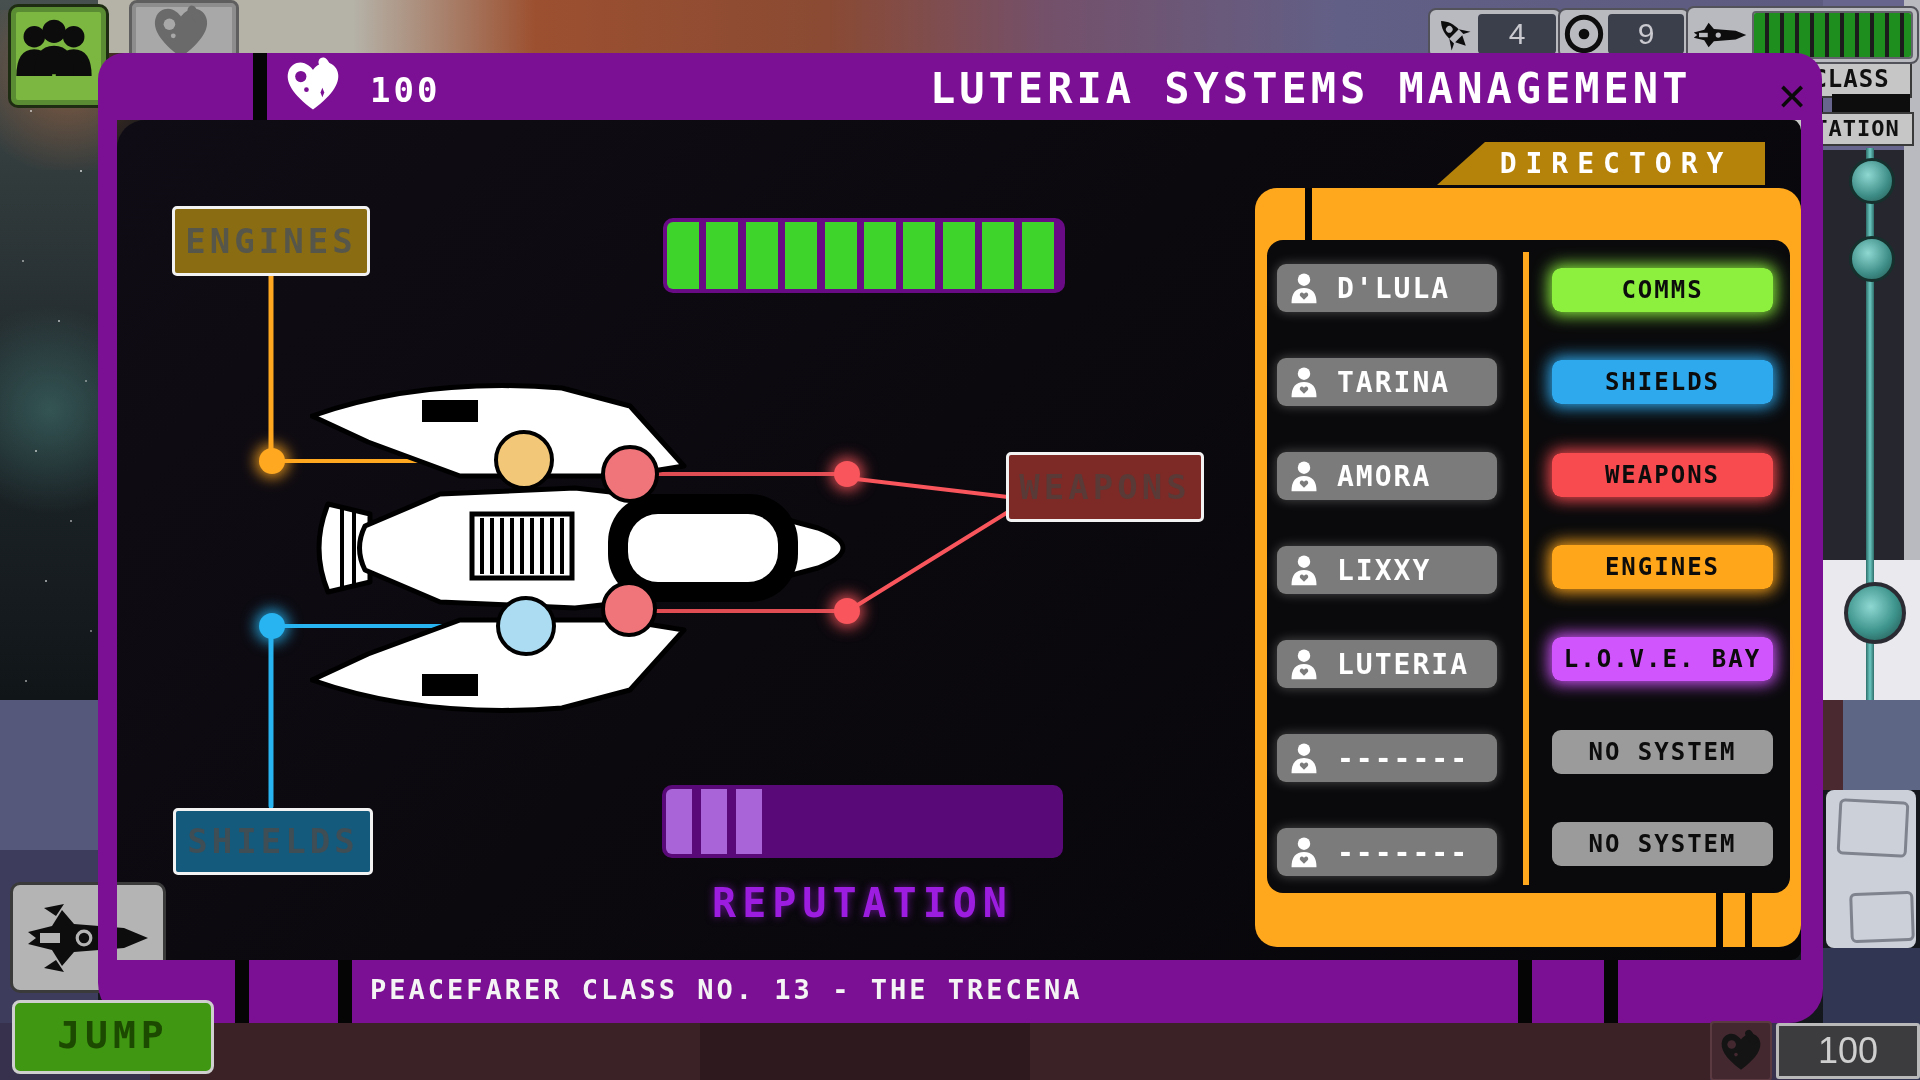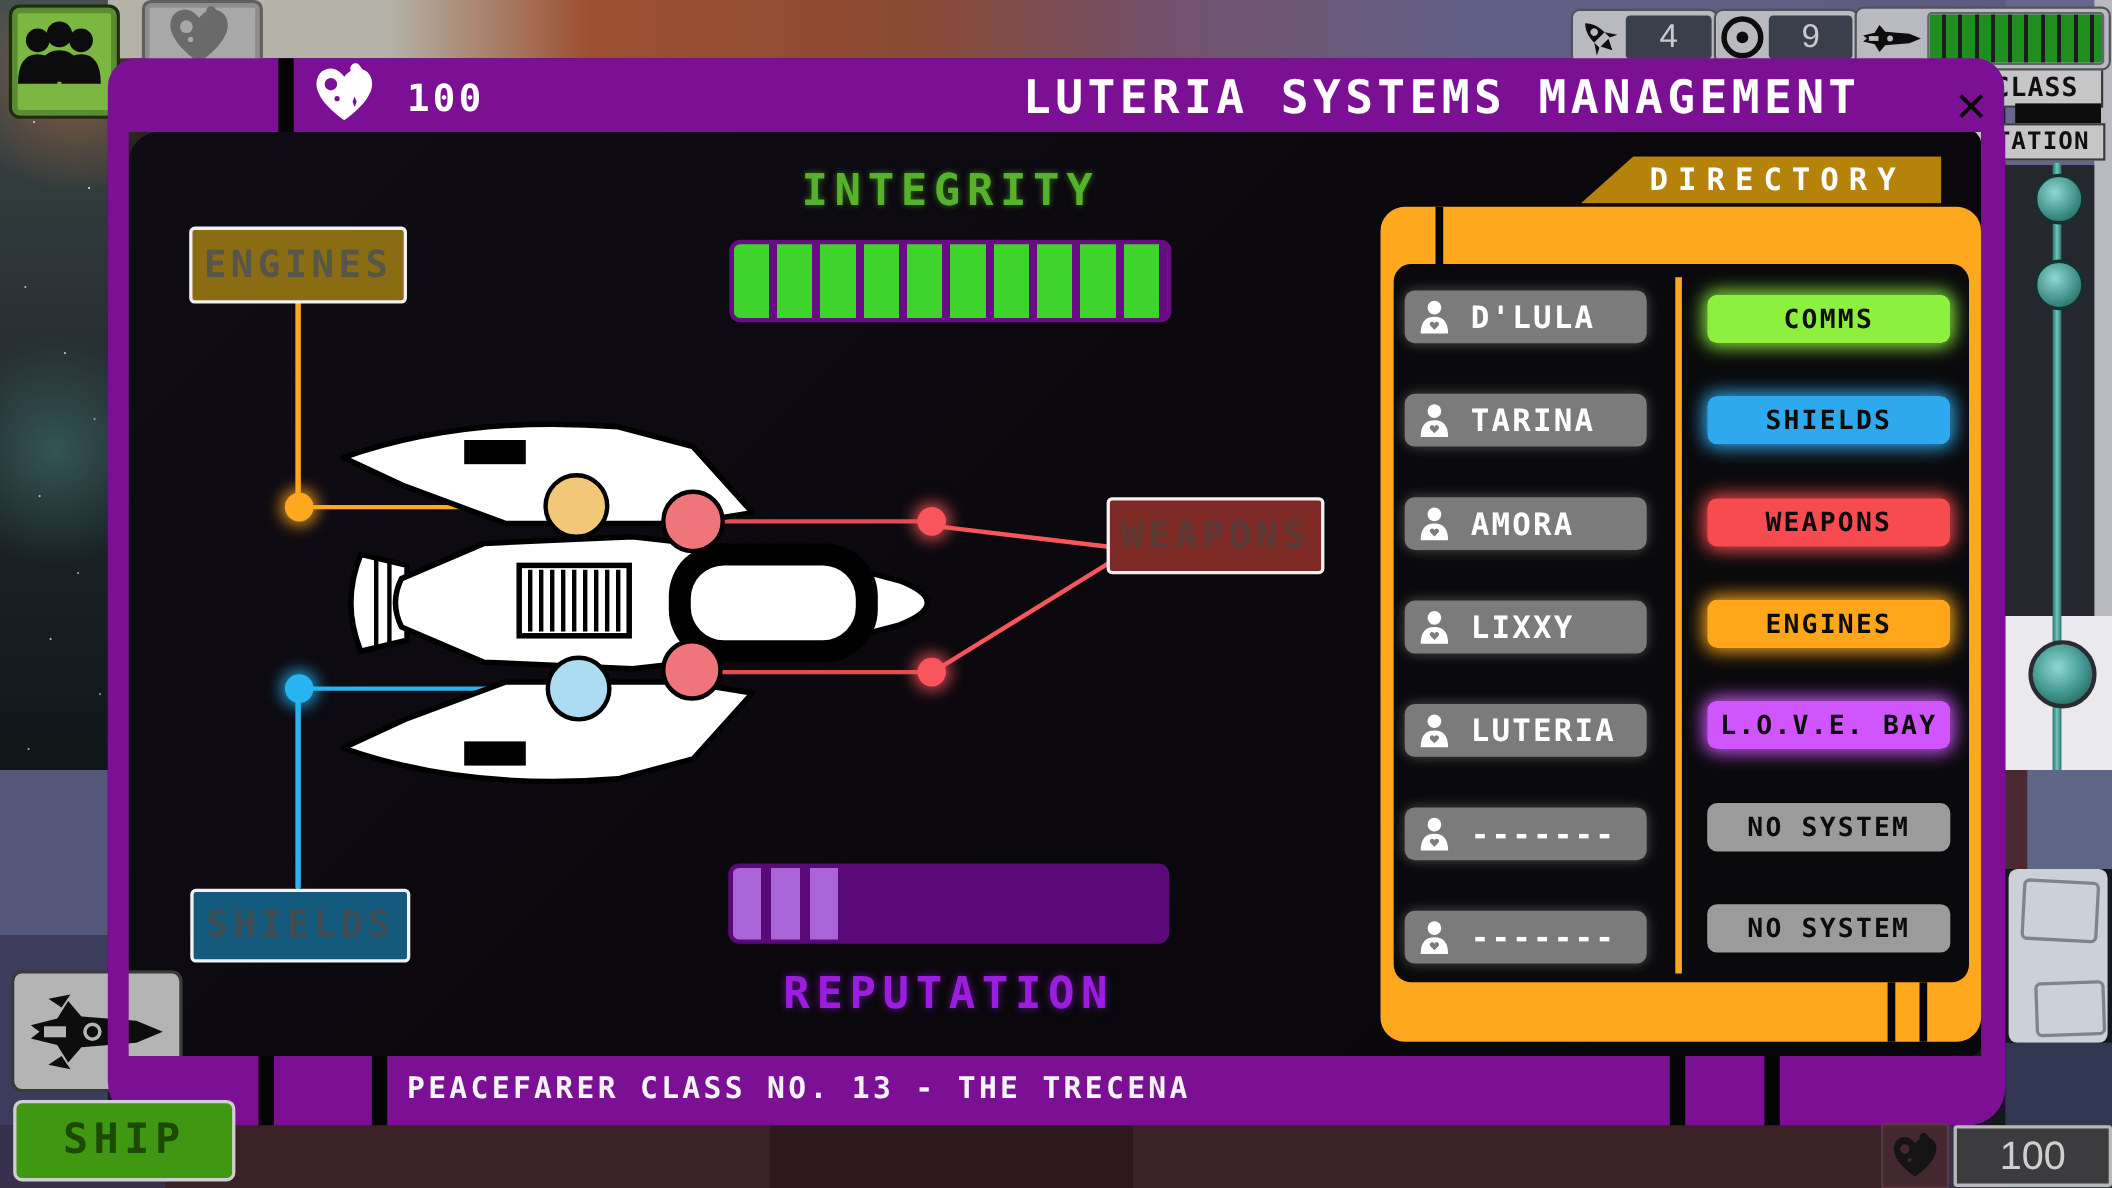--- a/index.html
+++ b/index.html
@@ -241,21 +241,20 @@
       <line x1="272" y1="461" x2="500" y2="461" stroke="#ffa820" stroke-width="4"></line>
       <line x1="271" y1="636" x2="271" y2="806" stroke="#28b4f0" stroke-width="5"></line>
       <line x1="272" y1="626" x2="500" y2="626" stroke="#28b4f0" stroke-width="4"></line>
       <line x1="648" y1="474" x2="836" y2="474" stroke="#f8565c" stroke-width="4" opacity="0.9"></line>
       <line x1="648" y1="611" x2="836" y2="611" stroke="#f8565c" stroke-width="4" opacity="0.9"></line>
       <line x1="856" y1="479" x2="1008" y2="497" stroke="#f8565c" stroke-width="4"></line>
       <line x1="856" y1="606" x2="1008" y2="512" stroke="#f8565c" stroke-width="4"></line>
     </g>
   </svg>
 
-  <div class="abs led" id="integrity-label">INTEGRITY</div>
   <div class="abs" id="integrity-bar">
     <div id="integrity-fill"></div>
   </div>
 
   <div class="sys-label" id="lbl-engines">ENGINES</div>
   <div class="sys-label" id="lbl-shields">SHIELDS</div>
   <div class="sys-label" id="lbl-weapons">WEAPONS</div>
 
   <svg class="abs" id="ship-svg" width="560" height="340" viewBox="0 0 560 340">
     <g stroke="#000" stroke-width="5" stroke-linejoin="round">
@@ -399,21 +398,21 @@
   </div>
 
   <div class="abs" id="btn-ship">
     <svg width="128" height="76" viewBox="0 0 64 38">
       <path fill="#0d0d0d" d="M2,16 L14,13 L19,5 L25,12 L50,14 L62,19 L50,24 L25,26 L19,33 L14,25 L2,22 L6,19 Z"></path>
       <path fill="#0d0d0d" d="M10,4 L20,2 L16,8 Z M10,34 L20,36 L16,30 Z"></path>
       <rect x="8" y="16.5" width="10" height="5" fill="#b4b4b4"></rect>
       <circle cx="30" cy="19" r="3.4" fill="none" stroke="#b4b4b4" stroke-width="1.6"></circle>
     </svg>
   </div>
-  <div class="abs led" id="btn-jump">SHIP</div>
+  <div class="abs led" id="btn-jump">JUMP</div>
 
   <div class="abs" id="br-love">
     <div class="icon-frame">
       <svg width="46" height="44" viewBox="0 0 64 60" style="--hole:#432830">
         <path fill="#141414" d="M32,56 C10,40 2,26 6,15 C9,6 20,3 27,9 C30,11 32,14 32,14 C32,14 34,11 37,9 C44,3 55,6 58,15 C62,26 54,40 32,56 Z"></path>
         <g transform="rotate(-35 46 12)" fill="#141414">
             <rect x="42" y="0" width="10" height="22" rx="5"></rect>
           </g>
         <circle cx="19" cy="21" r="6" fill="var(--hole)"></circle>
           <circle cx="25" cy="35" r="2.5" fill="var(--hole)"></circle>

